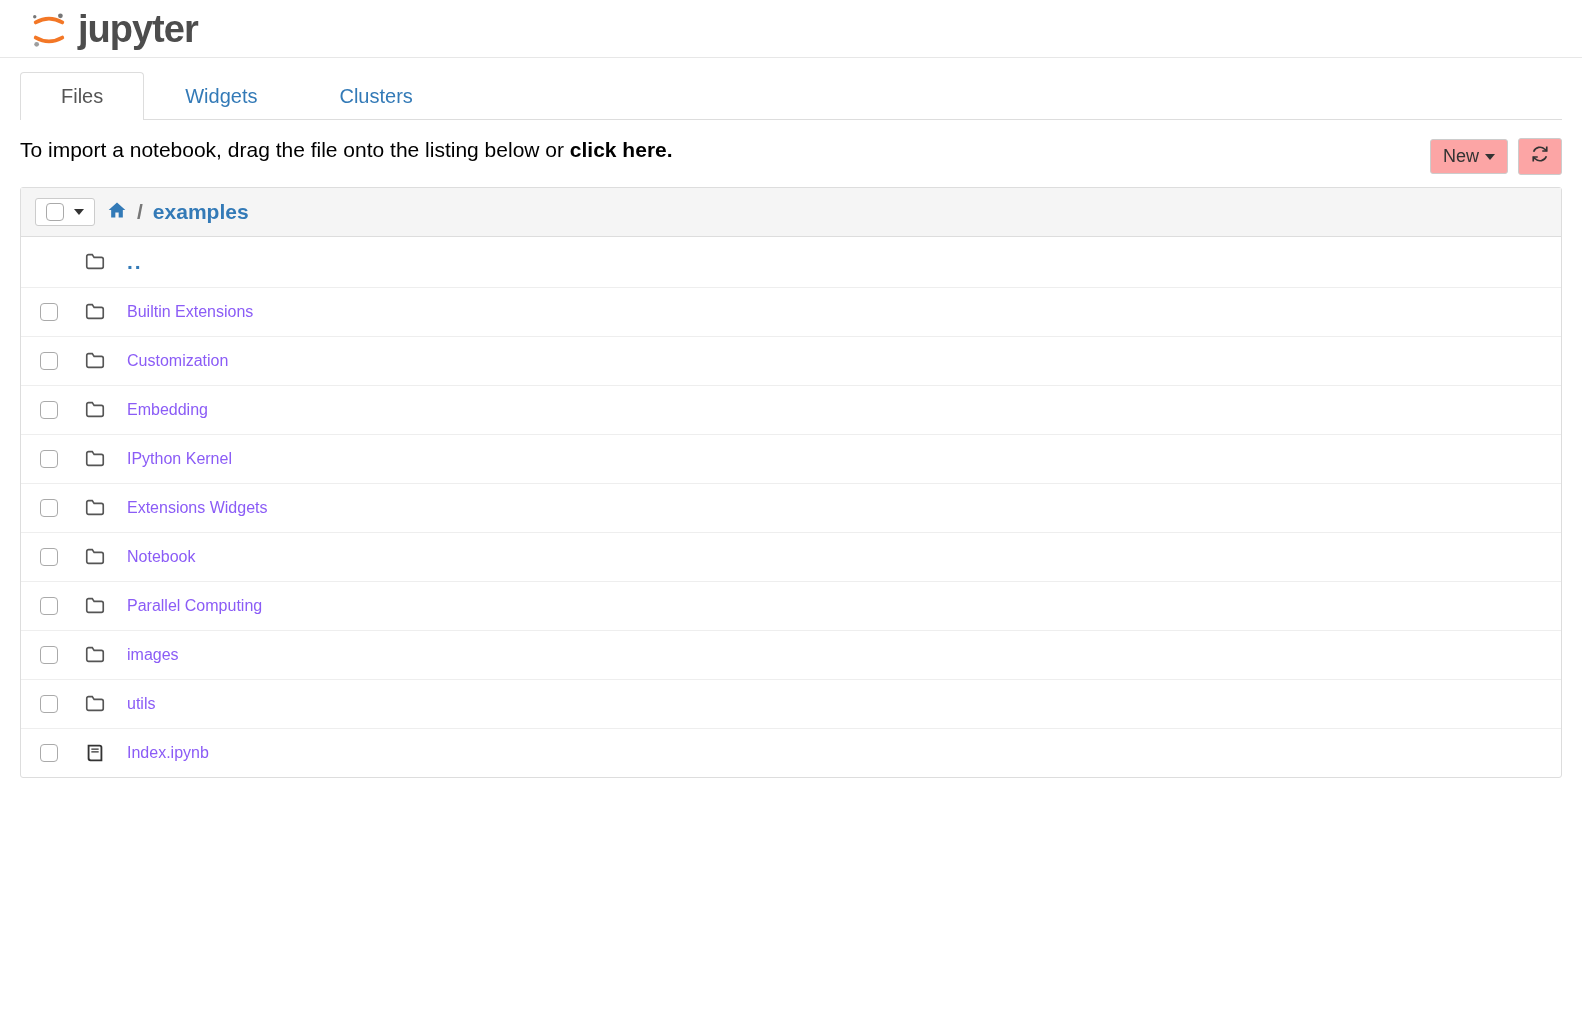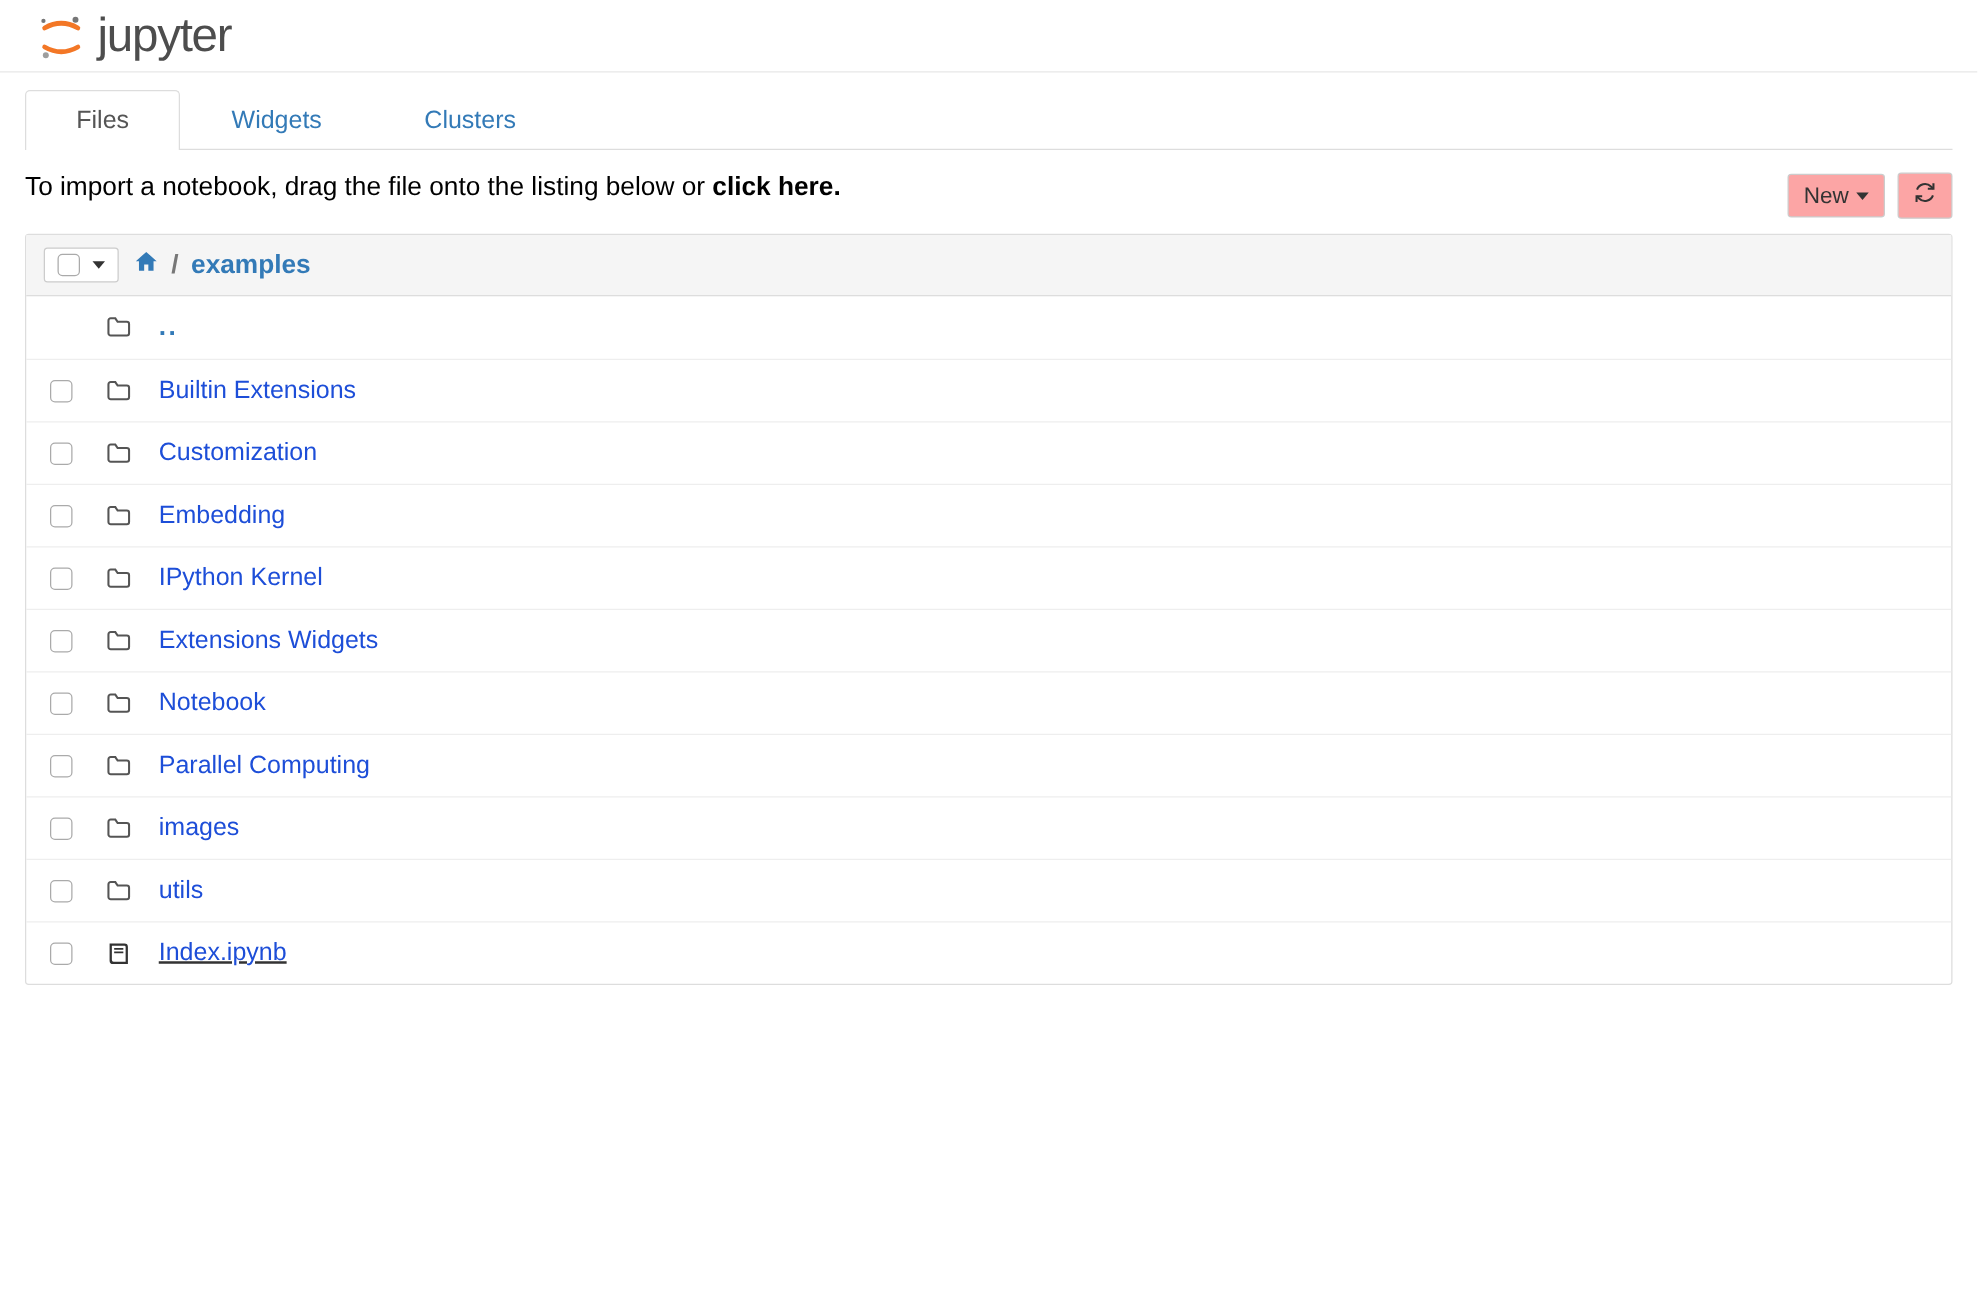--- a/index.html
+++ b/index.html
@@ -23,21 +23,21 @@
       gap: 10px;
     }
     .logo-icon {
       width: 38px;
       height: 38px;
       position: relative;
     }
     .logo-text {
       font-size: 38px;
       color: #4d4d4d;
-      font-weight: 400;
+      font-weight: 700;
       letter-spacing: -1px;
     }
     .tabs-container {
       padding: 0 20px;
       margin-top: 14px;
     }
     .tabs {
       display: flex;
       border-bottom: 1px solid #ddd;
     }
@@ -159,43 +159,42 @@
     }
     .file-row {
       display: flex;
       align-items: center;
       padding: 13px 14px;
       border-bottom: 1px solid #eee;
       gap: 20px;
     }
     .file-row:last-child {
       border-bottom: none;
-      text-decoration: underline;
     }
     .file-row .checkbox-cell {
       width: 28px;
       display: flex;
       justify-content: center;
     }
     .file-row .icon-cell {
       width: 24px;
       display: flex;
       justify-content: center;
       color: #555;
     }
     .file-row.parent-row .checkbox-cell {
       visibility: hidden;
     }
     .folder-icon svg, .book-icon svg {
       width: 22px;
       height: 22px;
     }
     .file-link {
-      color: #1d4ed8;
-      font-size: 20px;
+      color: #8b5cf6;
+      font-size: 16px;
       cursor: pointer;
       text-align: right;
     }
     .parent-dots {
       color: #337ab7;
       font-size: 21px;
       font-weight: 700;
       cursor: pointer;
       letter-spacing: 2px;
     }

